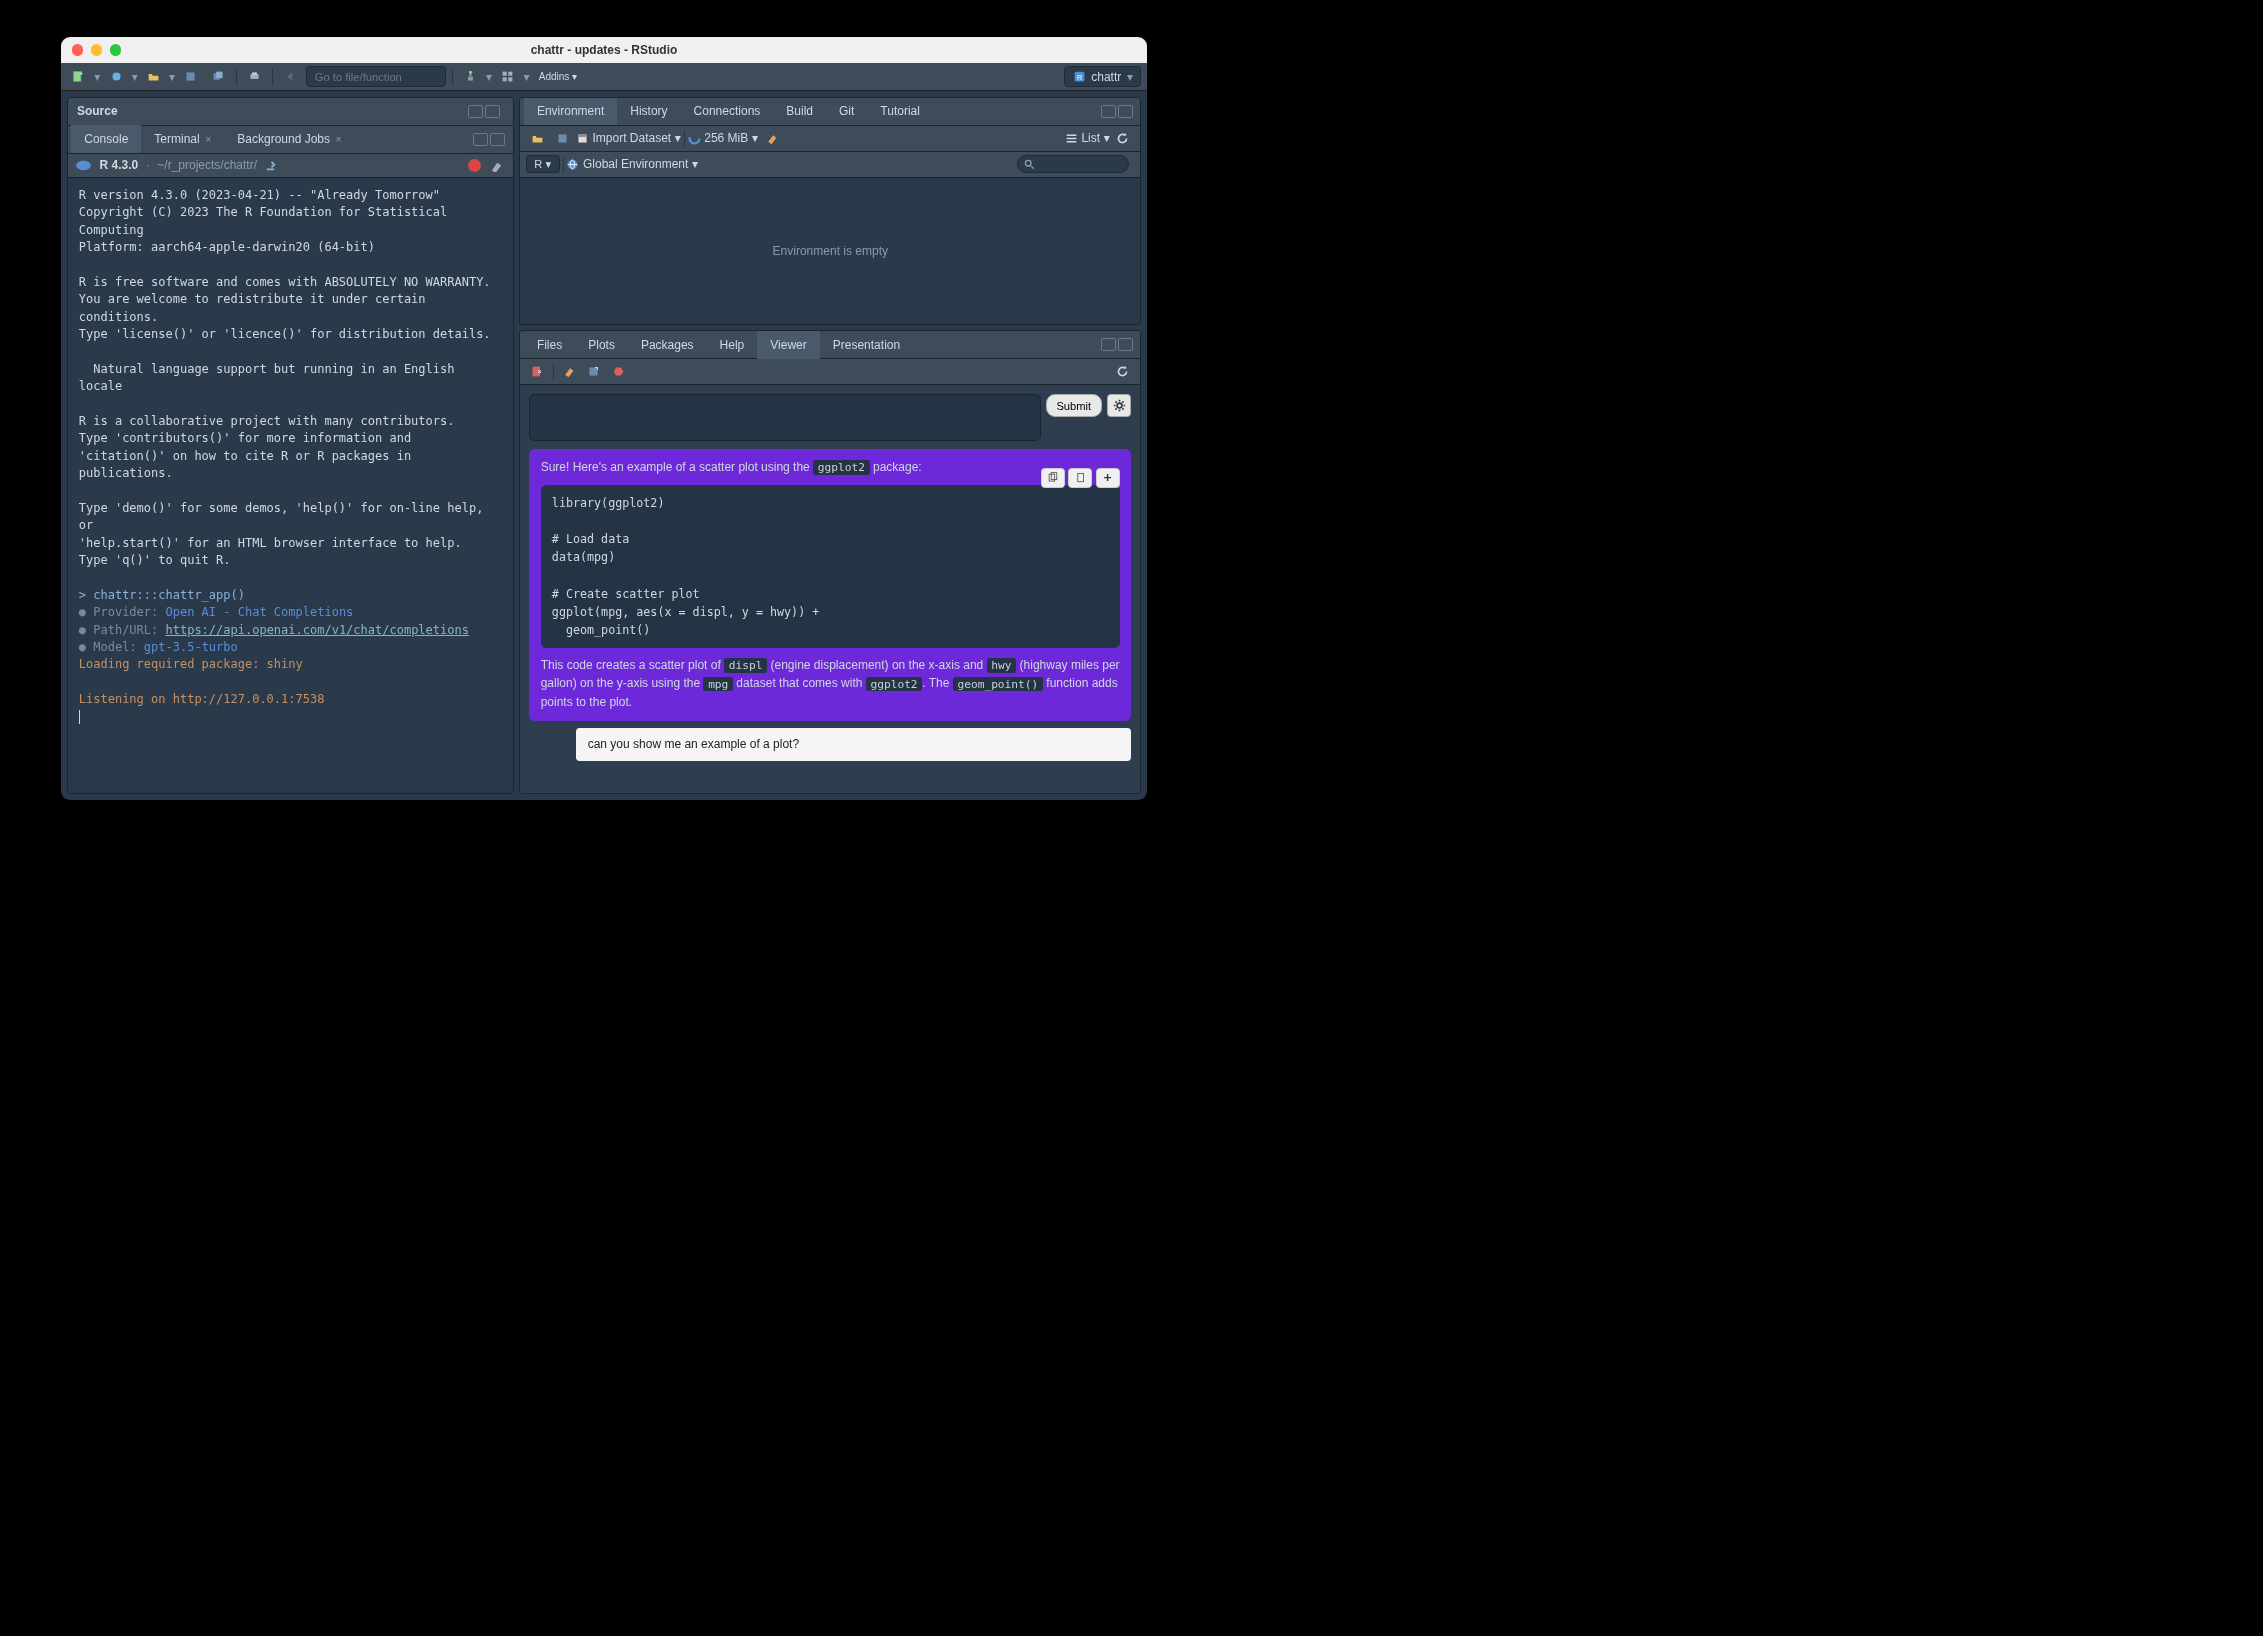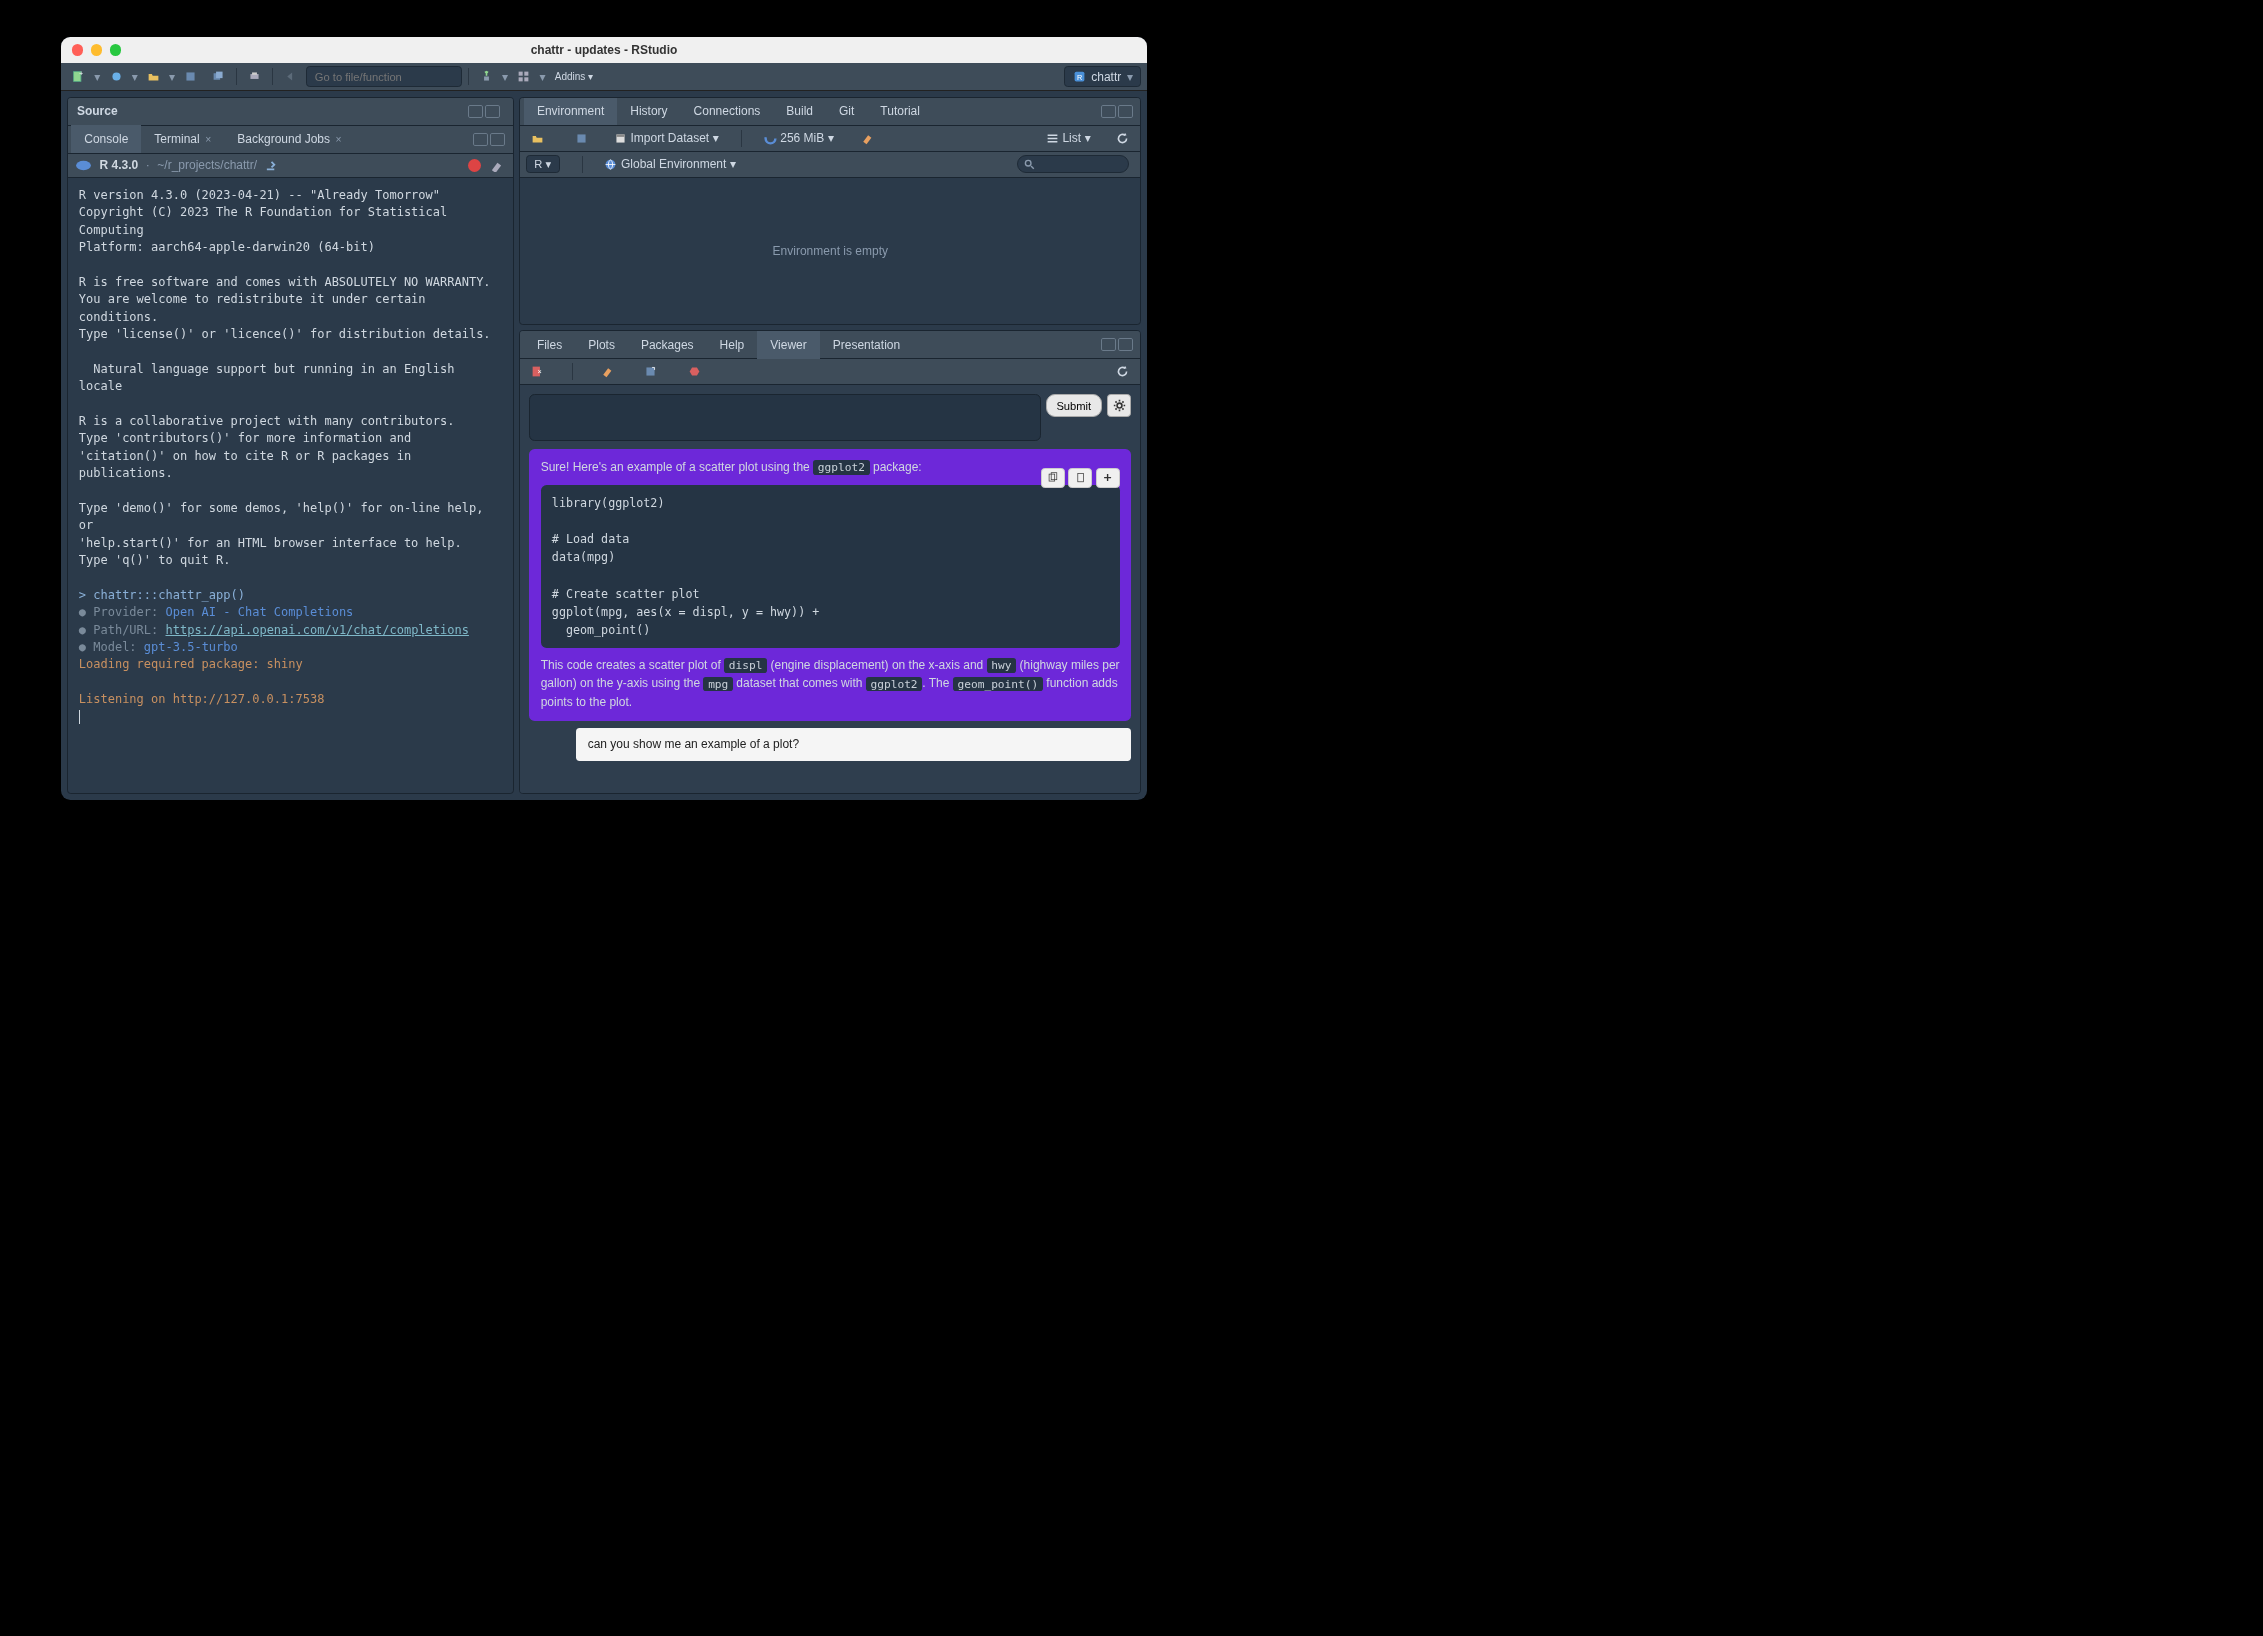--- a/index.html
+++ b/index.html
@@ -23,21 +23,21 @@
 .main-toolbar {
   height: 28px; background: #3e4c59; display: flex; align-items: center;
   padding: 0 5.6px; gap: 3.7px; border-bottom: 0.9px solid #222;
 }
 .tb-btn {
   width: 24px; height: 20.5px; display: flex; align-items: center; justify-content: center;
   border-radius: 2.8px; color: #cfd8e3;
 }
 .tb-sep { width: 0.9px; height: 17px; background: #2a3642; margin: 0 1.9px; }
 .goto-input {
-  height: 20.5px; width: 156px; background: #2b3a4a; border: 0.9px solid #1e2a36;
+  height: 20.5px; width: 140px; background: #2b3a4a; border: 0.9px solid #1e2a36;
   border-radius: 3.7px; color: #8a9aad; padding: 0 7.5px; font-size: 11.2px;
 }
 .addins { color: #cfd8e3; font-size: 10px; padding: 0 5.6px; }
 .spacer { flex: 1; }
 .project-chip {
   display: flex; align-items: center; gap: 5.6px; background: #2b3a4a;
   border: 0.9px solid #1e2a36; border-radius: 3.7px; padding: 2.8px 7.5px; color: #cfd8e3;
 }
 
 .panes {
@@ -59,21 +59,21 @@
   padding: 0 13px; height: 28px; display: flex; align-items: center; gap: 5.6px;
   color: #cfd8e3; font-size: 12px; cursor: pointer;
 }
 .ptab.active { background: #4a5a6a; }
 .tab-x { color: #8a9aad; font-size: 10.3px; }
 .pane-ctrls { margin-left: auto; display: flex; gap: 1.9px; padding-right: 3.7px; }
 .pane-ctrls span { width: 15px; height: 13px; border: 0.9px solid #6a7a8a; border-radius: 1.9px; }
 
 .sub-toolbar {
   height: 26px; background: #3e4c59; display: flex; align-items: center;
-  padding: 0 5.6px; gap: 20px; border-bottom: 0.9px solid #1a2530; color: #cfd8e3;
+  padding: 0 5.6px; gap: 1px; border-bottom: 0.9px solid #1a2530; color: #cfd8e3;
 }
 .chip { background: #2b3a4a; border: 0.9px solid #1e2a36; border-radius: 3.7px; padding: 1.9px 7.5px; font-size: 11.2px; }
 
 .source-header {
   height: 28px; background: #3e4c59; color: #cfd8e3; display: flex; align-items: center;
   padding: 0 9.3px; font-weight: 600; border-bottom: 0.9px solid #1a2530;
 }
 .source-header .pane-ctrls { margin-left: auto; }
 
 .console-wrap { display: flex; flex-direction: column; flex: 1; min-height: 0; }

